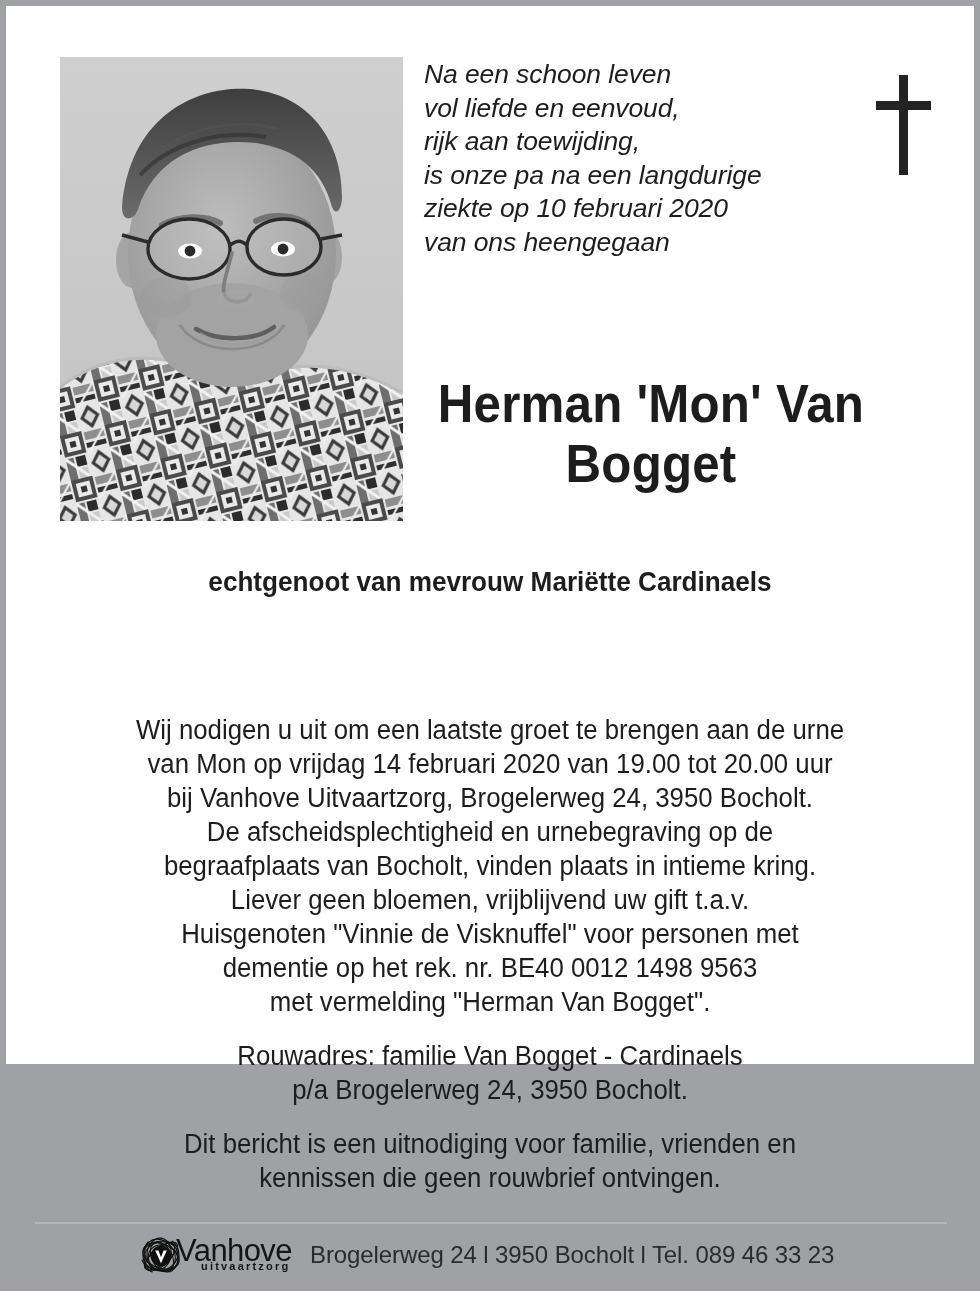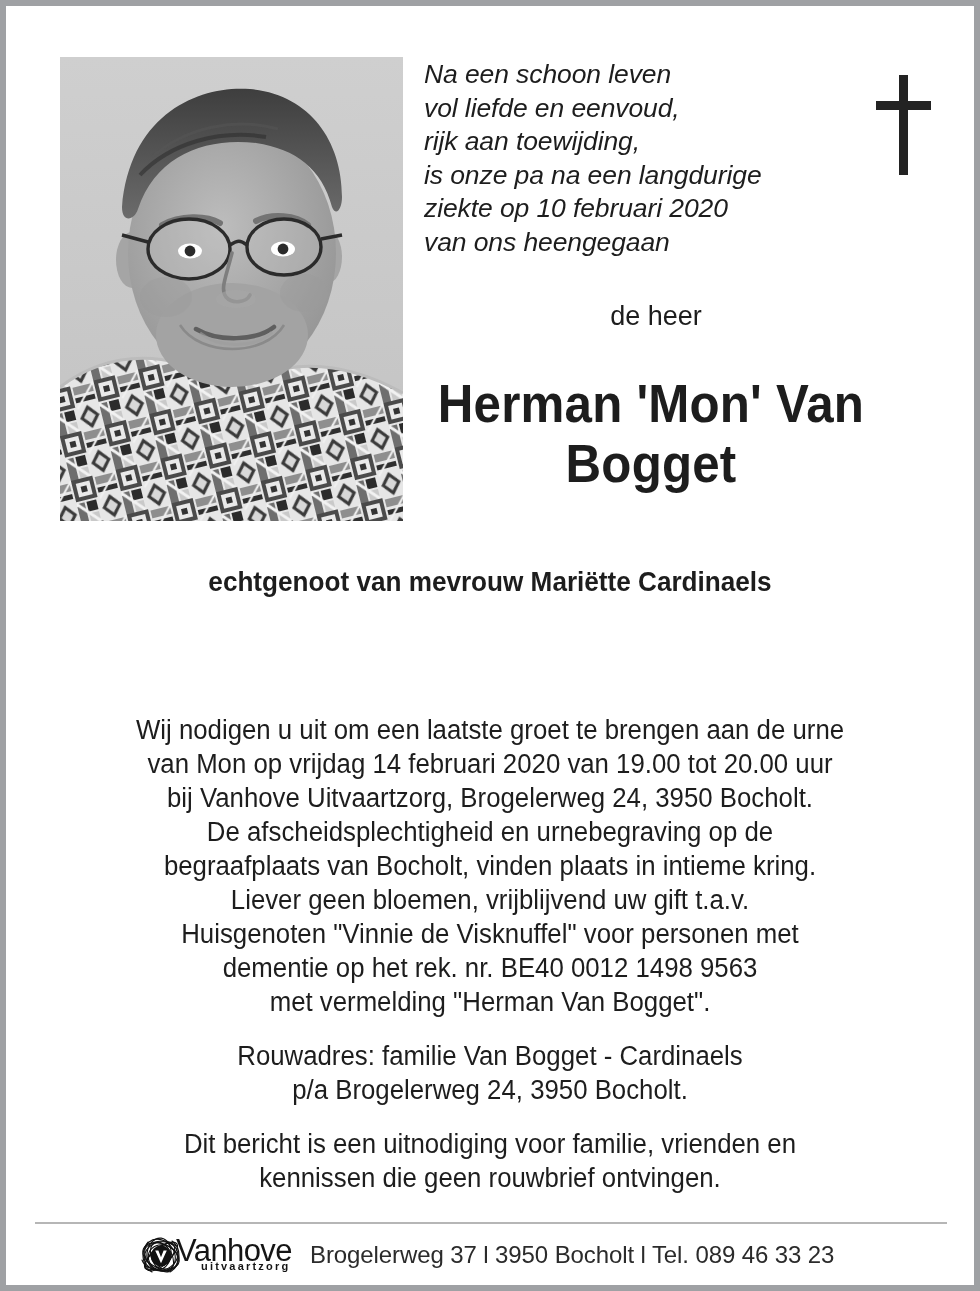--- a/index.html
+++ b/index.html
@@ -6,21 +6,21 @@
   html,body{margin:0;padding:0;}
   body{
     width:980px;height:1291px;
     background:#9fa1a4;
     font-family:"Liberation Sans", sans-serif;
     overflow:hidden;
   }
   .card{
     position:absolute;
     left:6px; top:6px;
-    width:968px; height:1279px;
+    width:968px; height:1058px;
     background:#ffffff;
   }
 
   
   .photo{
     position:absolute;
     left:54px; top:51px;
     width:343px; height:464px;
     background:#c9c9c9;
     overflow:hidden;
@@ -274,21 +274,20 @@
     <div class="h"></div>
   </div>
 
   <div class="poem">Na een schoon leven
 vol liefde en eenvoud,
 rijk aan toewijding,
 is onze pa na een langdurige
 ziekte op 10 februari 2020
 van ons heengegaan</div>
 
-  <div class="deheer">de heer</div>
 
   <div class="name">Herman 'Mon'
 Van Bogget</div>
 
   <div class="spouse">echtgenoot van mevrouw Mariëtte Cardinaels</div>
 
 
   <div class="body">
     <p>Wij nodigen u uit om een laatste groet te brengen aan de urne
 van Mon op vrijdag 14 februari 2020 van 19.00 tot 20.00 uur
@@ -325,16 +324,16 @@
             <path d="M10,6 C2,16 4,30 14,36"></path>
             <path d="M34,5 C44,12 43,30 32,36"></path>
           </g>
           <circle cx="23" cy="20" r="10.4" fill="#111"></circle>
           <path d="M17.2,14.6 L23,27.2 L28.8,14.6 L25.6,14.6 L23,21.2 L20.4,14.6 Z" fill="#fff"></path>
         </svg>
       </div>
       <div class="logo-word">Vanhove</div>
       <div class="logo-sub">uitvaartzorg</div>
     </div>
-    <div class="foot-addr">Brogelerweg 37 l 3950 Bocholt l Tel. 089 46 33 23</div>
+    <div class="foot-addr">Brogelerweg 24 l 3950 Bocholt l Tel. 089 46 33 23</div>
   </div>
 
 </div>
 
 </body></html>

